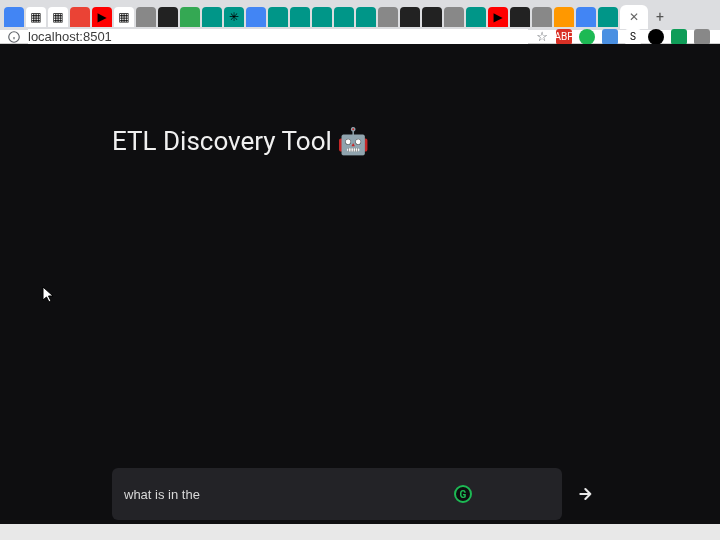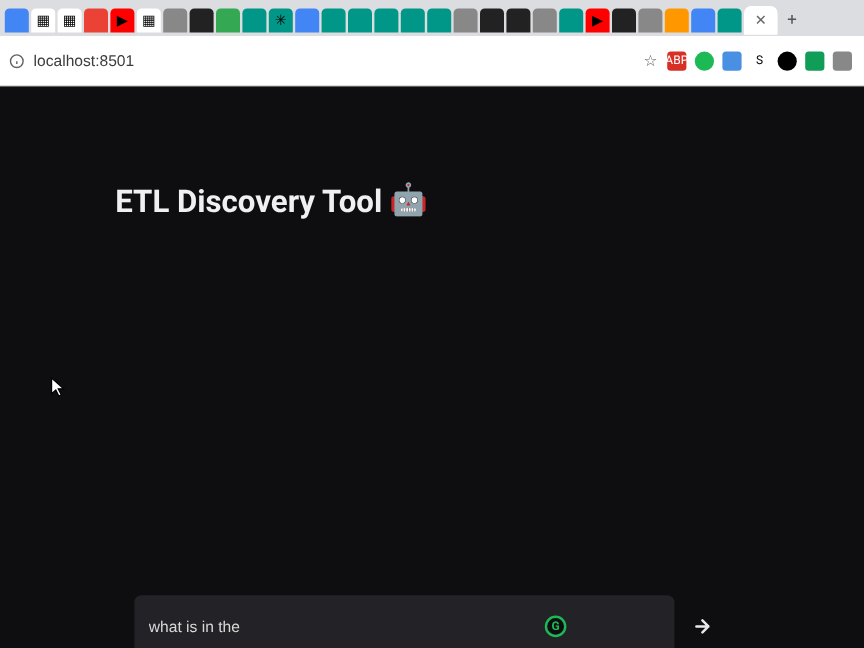--- a/index.html
+++ b/index.html
@@ -29,21 +29,21 @@
     font-size: 12px; color: #666;
     position: relative;
   }
   .new-tab-btn {
     width: 20px; height: 20px;
     display: flex; align-items: center; justify-content: center;
     font-size: 14px; color: #555;
     cursor: pointer;
   }
   .addr-bar {
-    height: 42px;
+    height: 14px;
     background: #fff;
     border-bottom: 1px solid #d0d0d0;
     display: flex;
     align-items: center;
     padding: 0 6px;
     gap: 6px;
   }
   .addr-icon {
     width: 16px; height: 16px;
     display: flex; align-items: center; justify-content: center;
@@ -67,26 +67,26 @@
   .viewport {
     width: 720px;
     height: 480px;
     background: #0e0e10;
     position: relative;
     overflow: hidden;
   }
   .page-title {
     position: absolute;
     top: 82px;
-    left: 96px;
+    left: 112px;
     color: #f0f0f0;
     font-size: 26px;
-    font-weight: 700;
-    display: flex;
-    align-items: flex-start;
+    font-weight: 400;
+    display: flex;
+    align-items: center;
     gap: 6px;
   }
   .robot-emoji {
     font-size: 26px;
     line-height: 1;
   }
 
   .chat-input-row {
     position: absolute;
     left: 112px;

